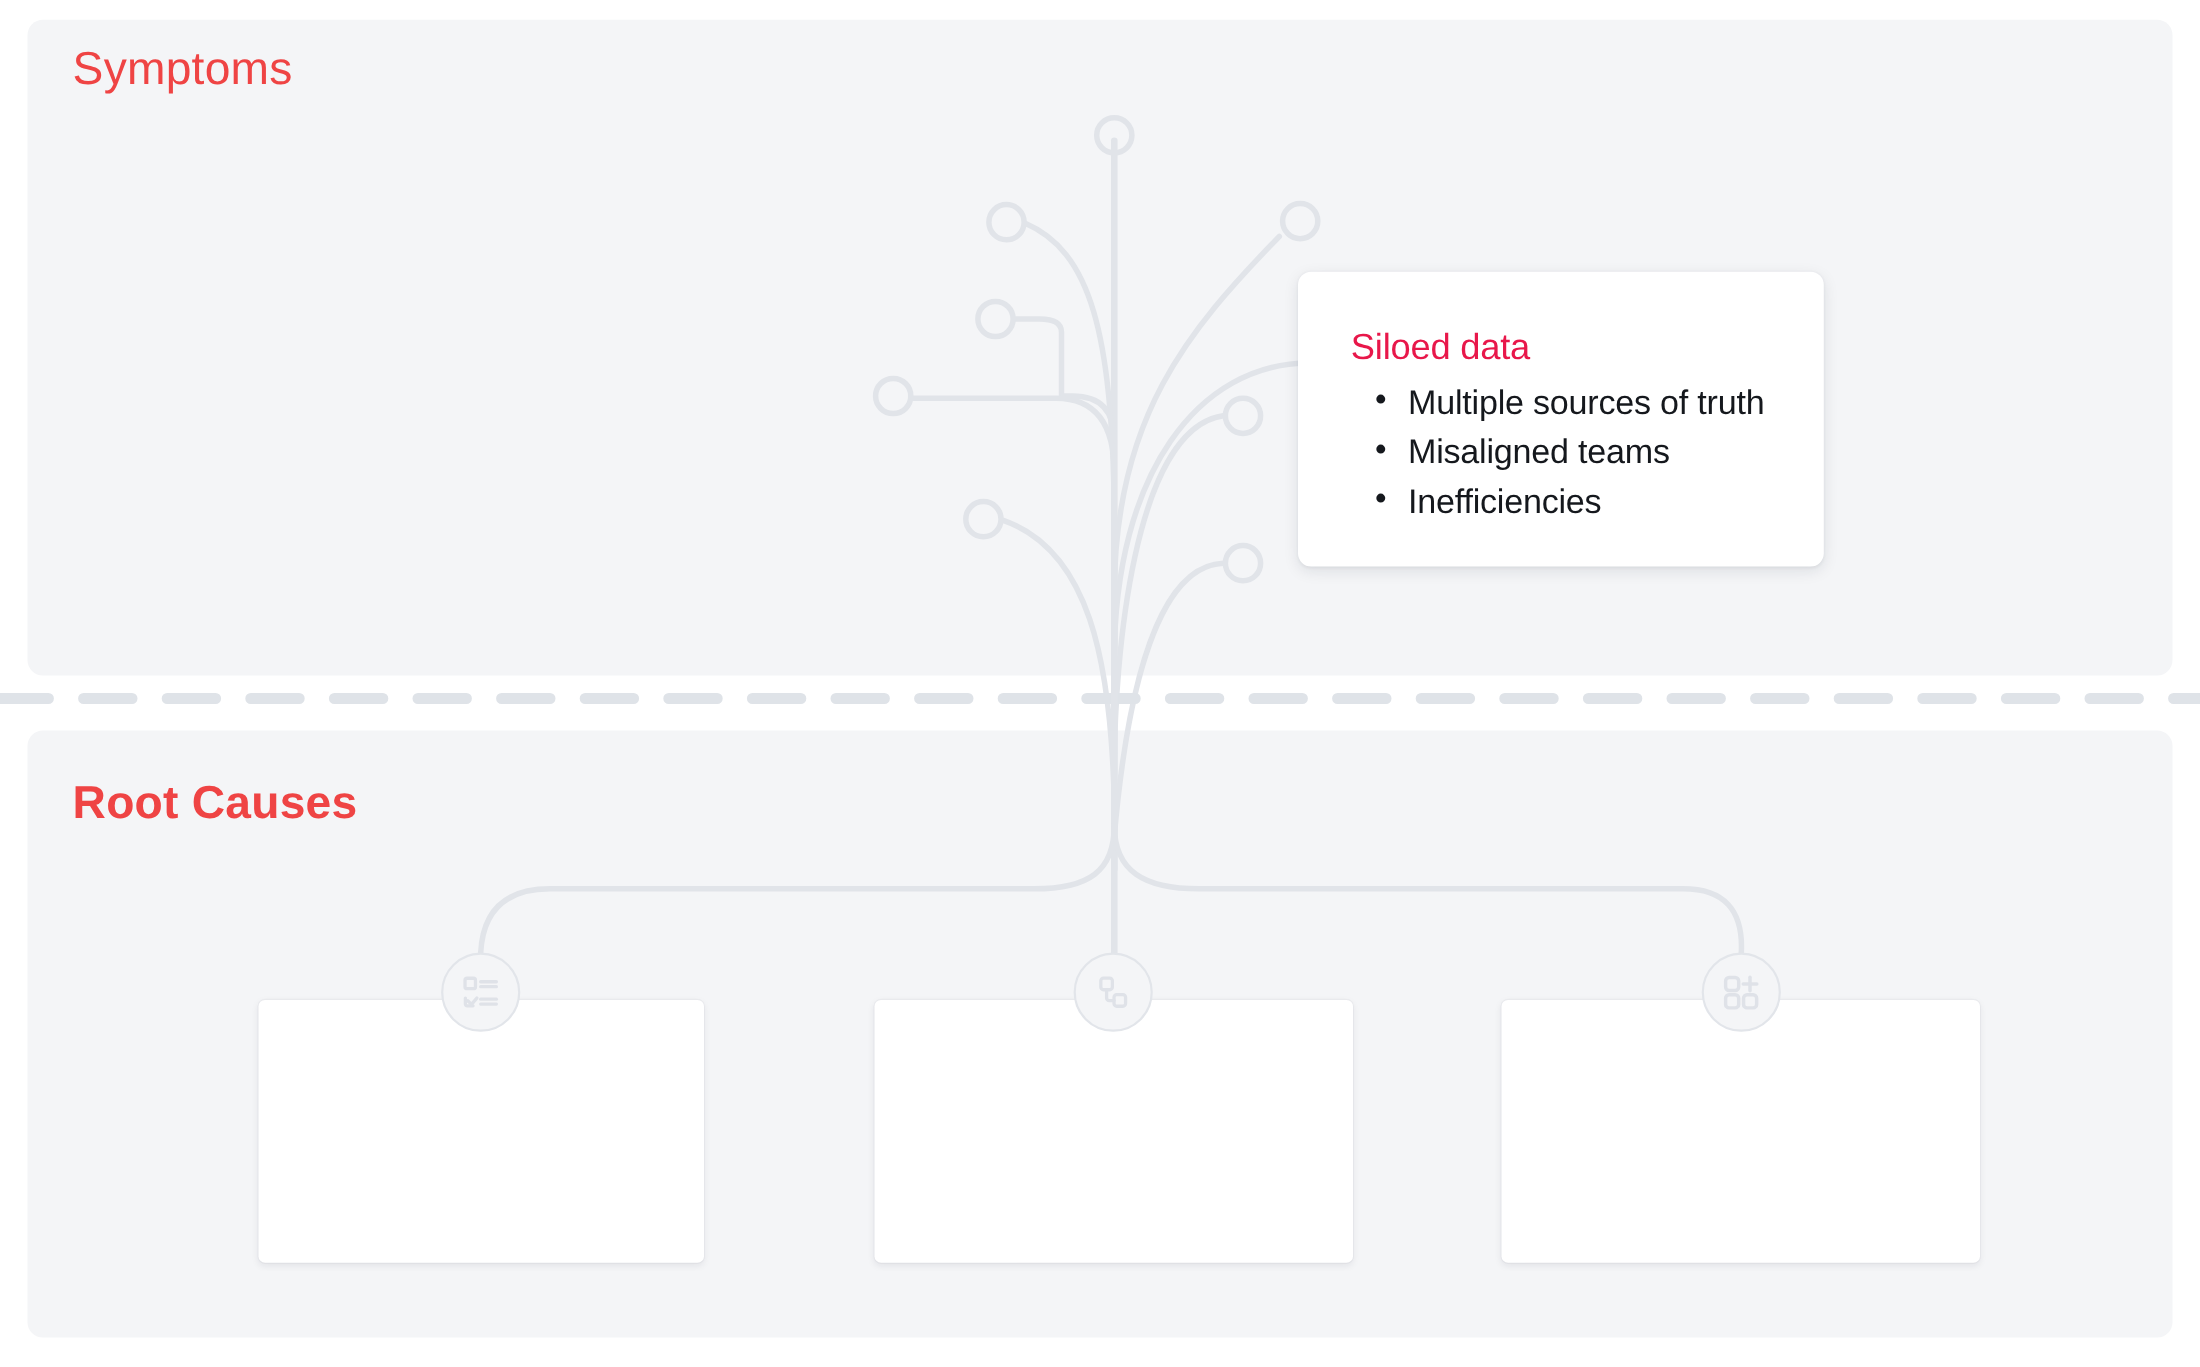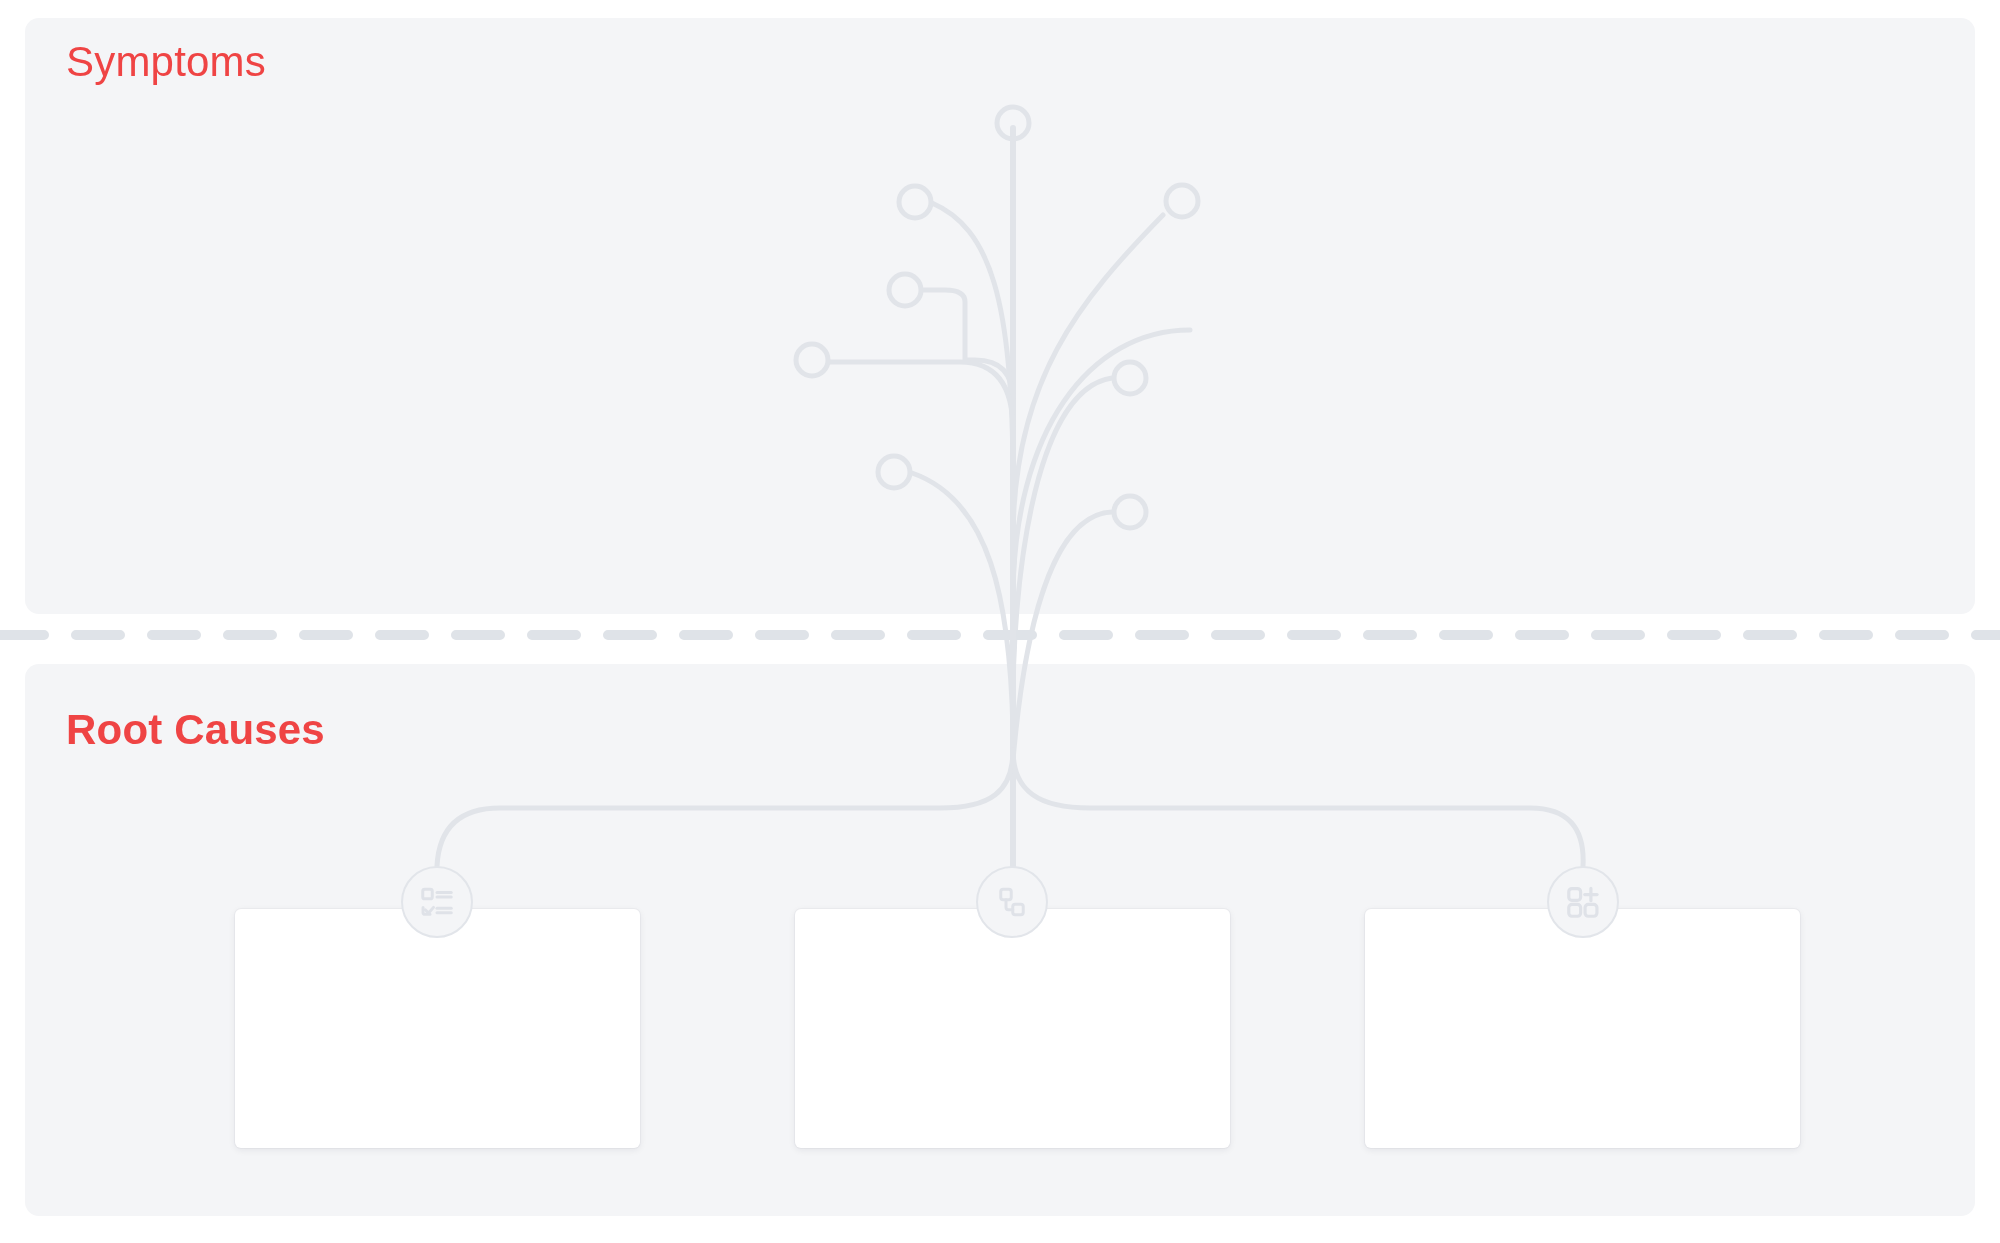--- a/index.html
+++ b/index.html
@@ -186,20 +186,28 @@
       <circle cx="915" cy="202" r="16" stroke-width="5"></circle>
       <circle cx="1182" cy="201" r="16" stroke-width="5"></circle>
       <circle cx="905" cy="290" r="16" stroke-width="5"></circle>
       <circle cx="812" cy="360" r="16" stroke-width="5"></circle>
       <circle cx="894" cy="472" r="16" stroke-width="5"></circle>
       <circle cx="1130" cy="378" r="16" stroke-width="5"></circle>
       <circle cx="1130" cy="512" r="16" stroke-width="5"></circle>
     </g>
   </svg>
 
+  <div id="tooltip-card">
+    <div id="tooltip-title">Siloed data</div>
+    <ul id="tooltip-list">
+      <li>Multiple sources of truth</li>
+      <li>Misaligned teams</li>
+      <li>Inefficiencies</li>
+    </ul>
+  </div>
 
   <svg id="divider" viewBox="0 0 2000 10" preserveAspectRatio="none">
     <line x1="0" y1="5" x2="2000" y2="5" stroke="#dfe3e8" stroke-width="10" stroke-linecap="round" stroke-dasharray="44 32"></line>
   </svg>
 
   <svg class="tree-svg" id="tree-rootcauses" viewBox="0 0 2000 1243">
     <g fill="none" stroke="#e1e4e9" stroke-width="5" stroke-linecap="round">
 
       <path d="M 1013 500 L 1013 866" stroke-width="6"></path>
 

